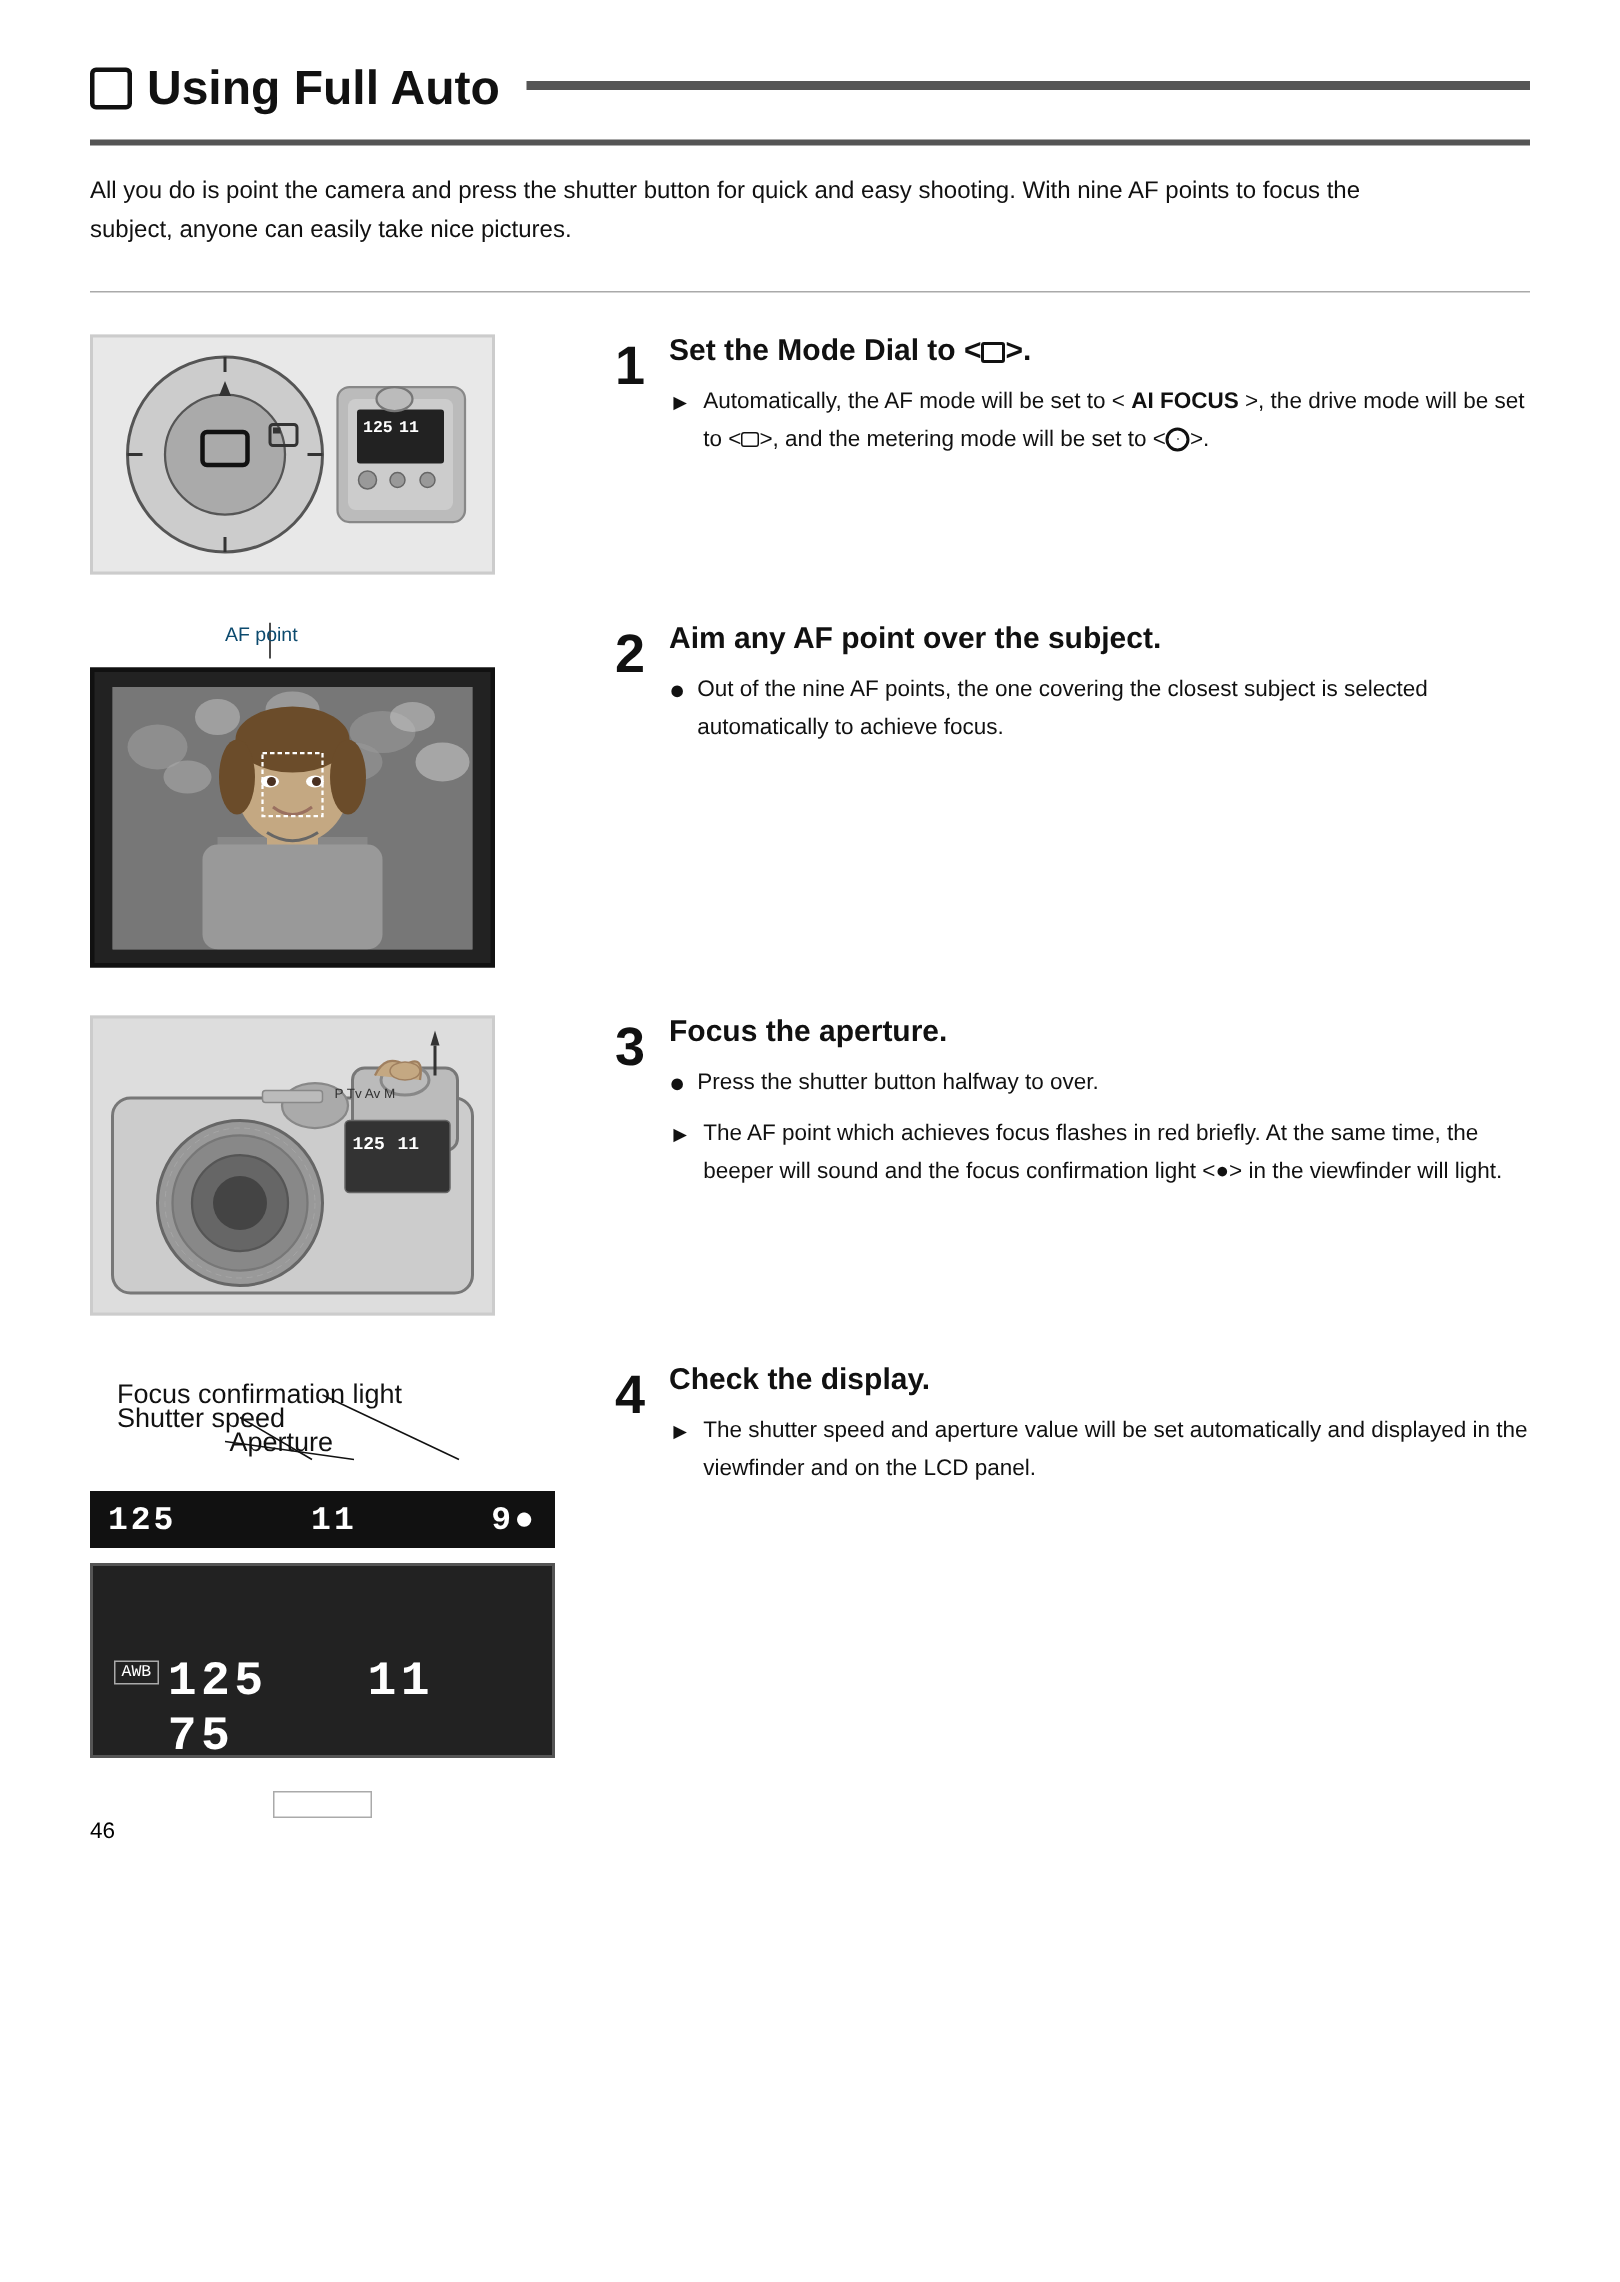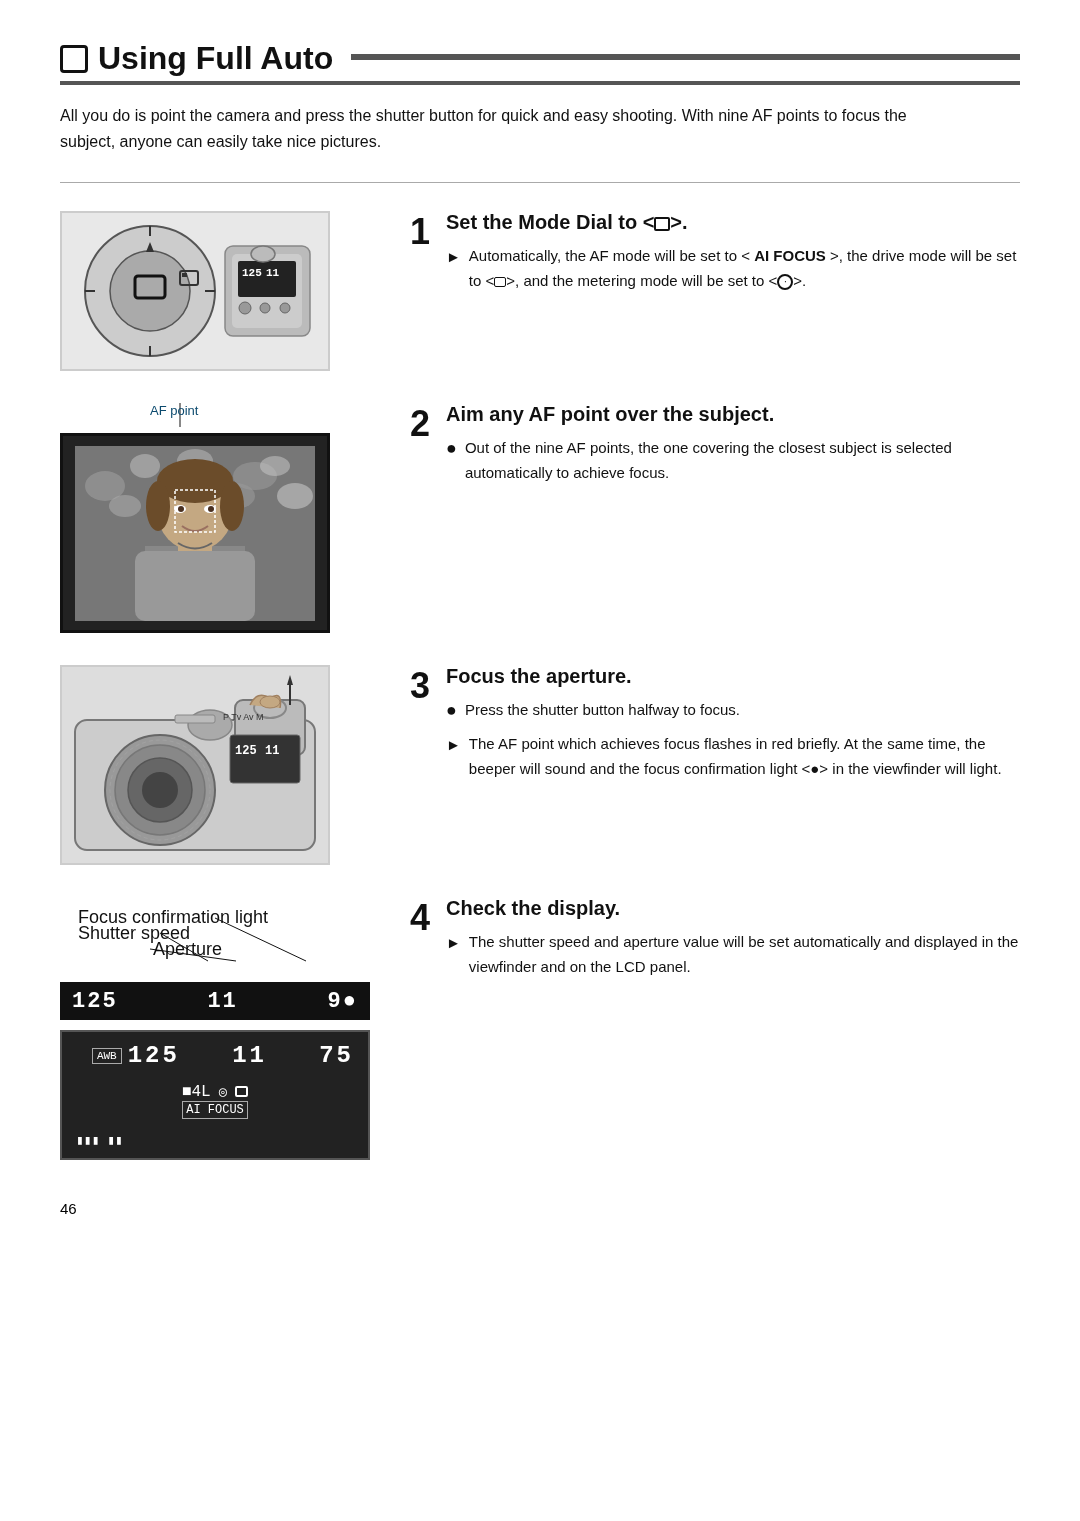--- a/index.html
+++ b/index.html
@@ -14,21 +14,21 @@
     }
 
     
     .page-title {
       display: flex;
       align-items: center;
       font-size: 32px;
       font-weight: bold;
       margin-bottom: 18px;
       border-bottom: 4px solid #555;
-      padding-bottom: 4px;
+      padding-bottom: 16px;
     }
     .title-icon {
       display: inline-block;
       width: 28px;
       height: 28px;
       border: 3px solid #111;
       border-radius: 4px;
       margin-right: 10px;
       flex-shrink: 0;
     }
@@ -203,32 +203,33 @@
       padding: 10px 14px;
       font-family: 'Courier New', monospace;
       display: flex;
       flex-direction: column;
       justify-content: space-between;
       border: 2px solid #555;
     }
     .lcd-row1 {
       display: flex;
       align-items: center;
-      justify-content: flex-end;
+      justify-content: space-between;
     }
     .lcd-row2 {
       display: flex;
       align-items: center;
       justify-content: space-between;
       flex-direction: column;
     }
     .lcd-big {
-      font-size: 24px;
+      font-size: 32px;
       font-weight: bold;
       letter-spacing: 3px;
+      margin-top: 48px;
     }
     .lcd-small {
       font-size: 16px;
     }
     .lcd-badge {
       font-size: 11px;
       border: 1px solid #aaa;
       padding: 1px 4px;
       margin-right: 6px;
     }
@@ -457,21 +458,21 @@
       </svg>
     </div>
   </div>
   <div class="step-content">
     <span class="step-number">3</span>
     <div class="step-right">
       <div class="step-heading">Focus the aperture.</div>
       <div class="step-body">
         <div class="bullet">
           <span class="bullet-dot">●</span>
-          <span>Press the shutter button halfway to focus.</span>
+          <span>Press the shutter button halfway to over.</span>
         </div>
         <div class="arrow-block">
           <span class="arrow">►</span>
           <span>The AF point which achieves focus flashes in red briefly. At the same time, the beeper will sound and the focus confirmation light &lt;●&gt; in the viewfinder will light.</span>
         </div>
       </div>
     </div>
   </div>
 </div>
 

